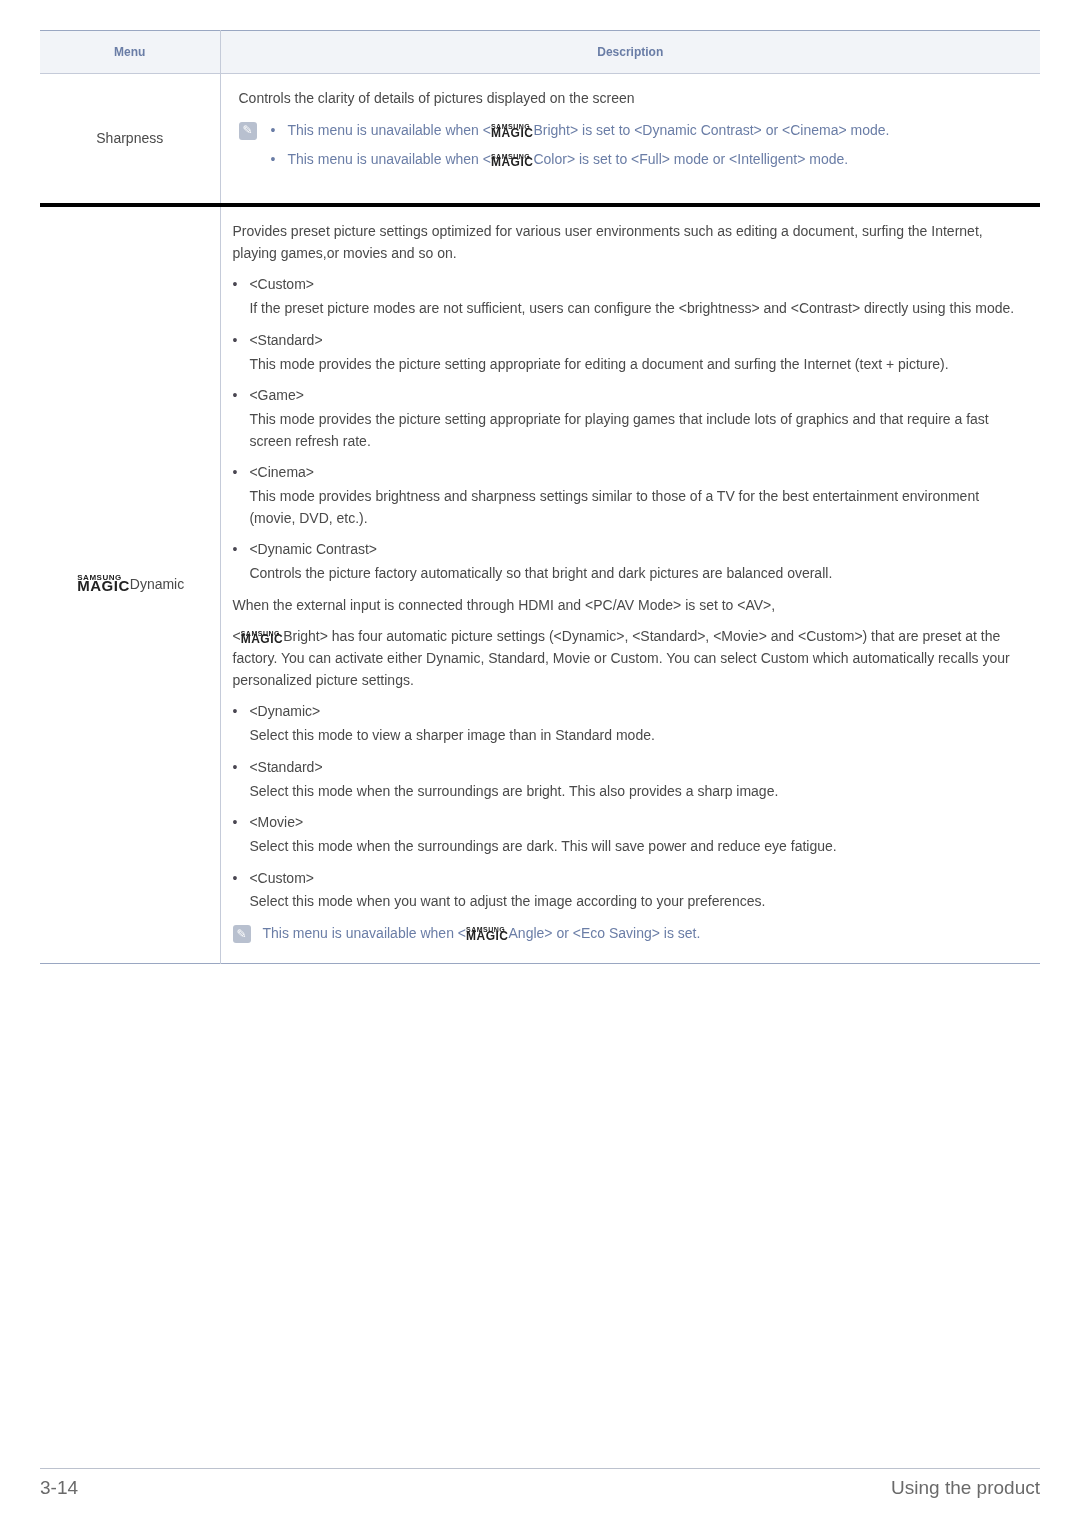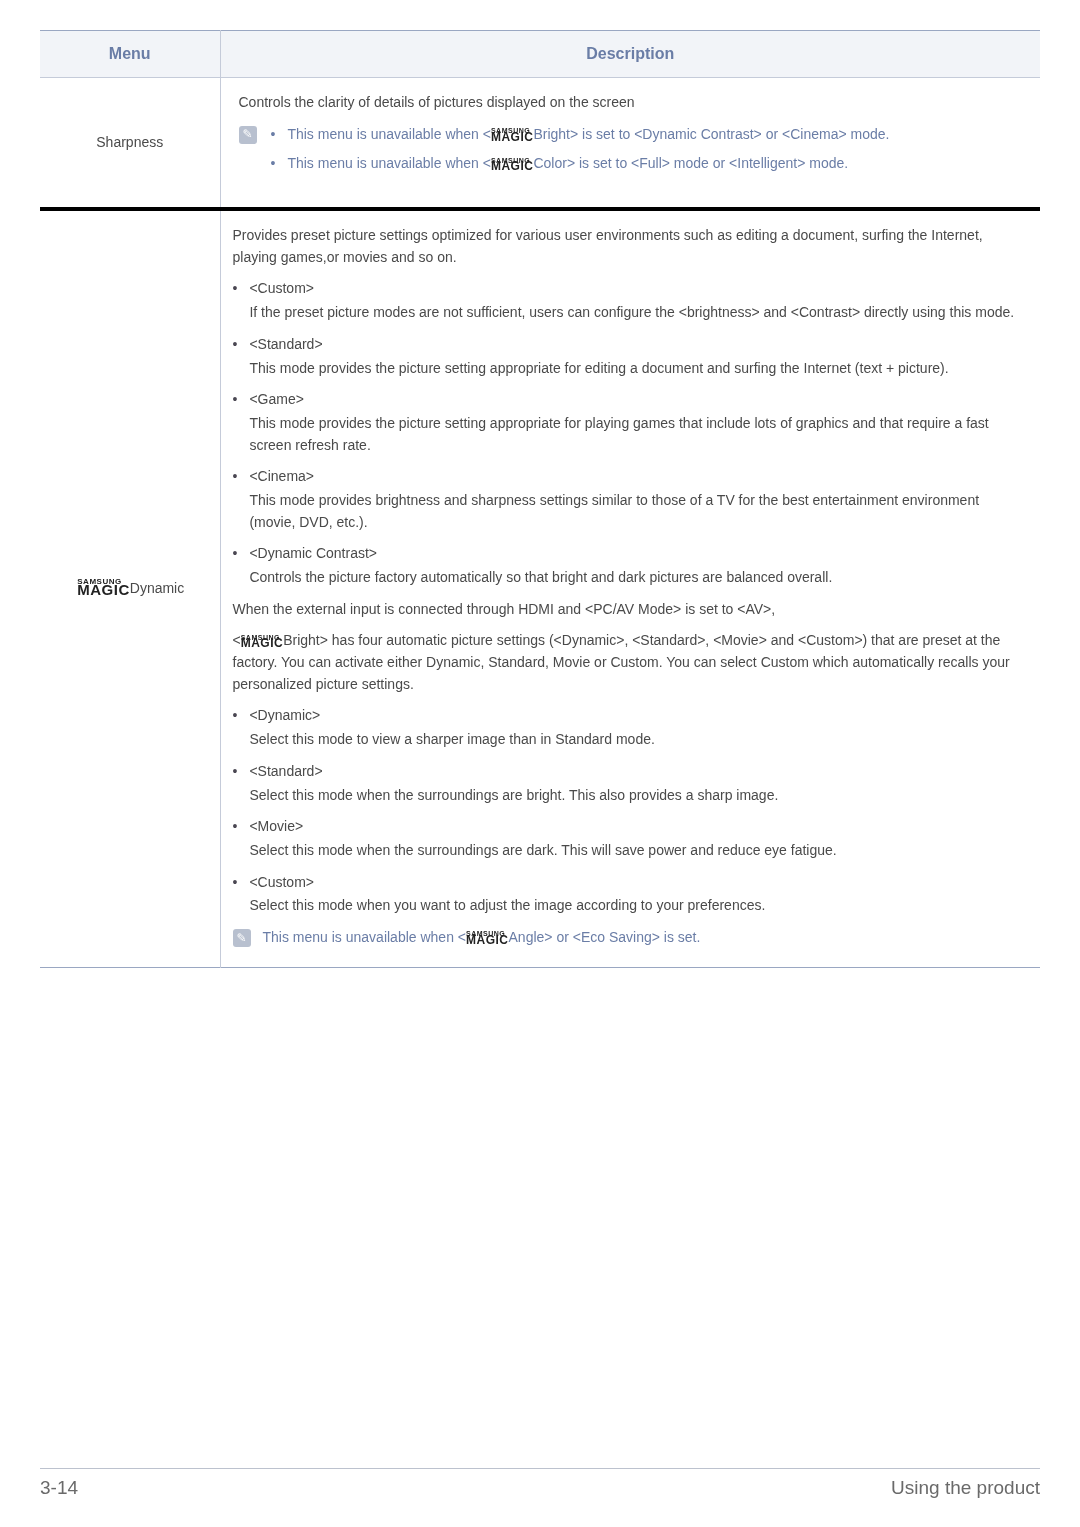--- a/index.html
+++ b/index.html
@@ -19,21 +19,21 @@
     table {
       width: 100%;
       border-collapse: collapse;
       border-top: 1.5px solid #9aa7c2;
       border-bottom: 1.5px solid #9aa7c2;
     }
     th {
       background: #f2f4f8;
       color: #6a7da6;
       font-weight: bold;
-      font-size: 16px;
+      font-size: 12px;
       padding: 14px 10px;
       border-bottom: 1px solid #c5cbd9;
     }
     th.menu-col { width: 180px; border-right: 1px solid #c5cbd9; }
     td {
       padding: 14px 18px 18px 18px;
       vertical-align: top;
       border-bottom: 4px solid #000000;
       line-height: 1.55;
       color: #4a4a4a;

